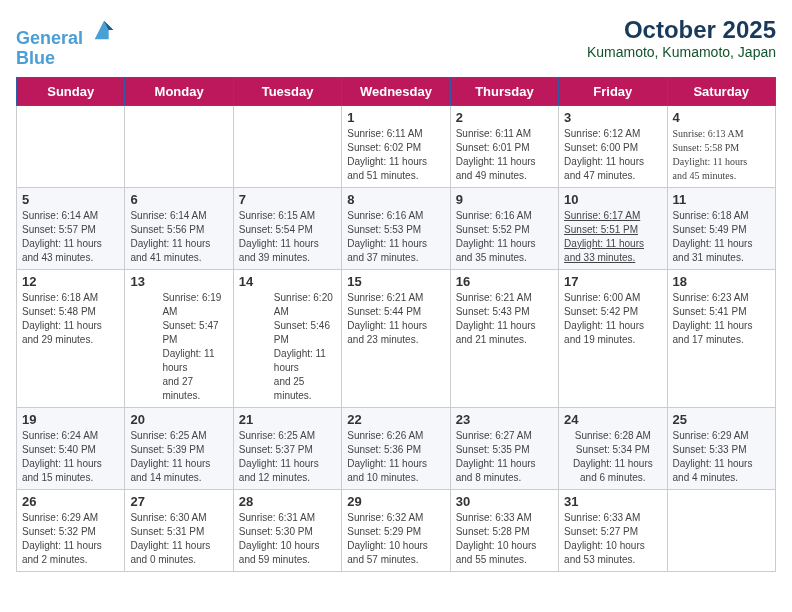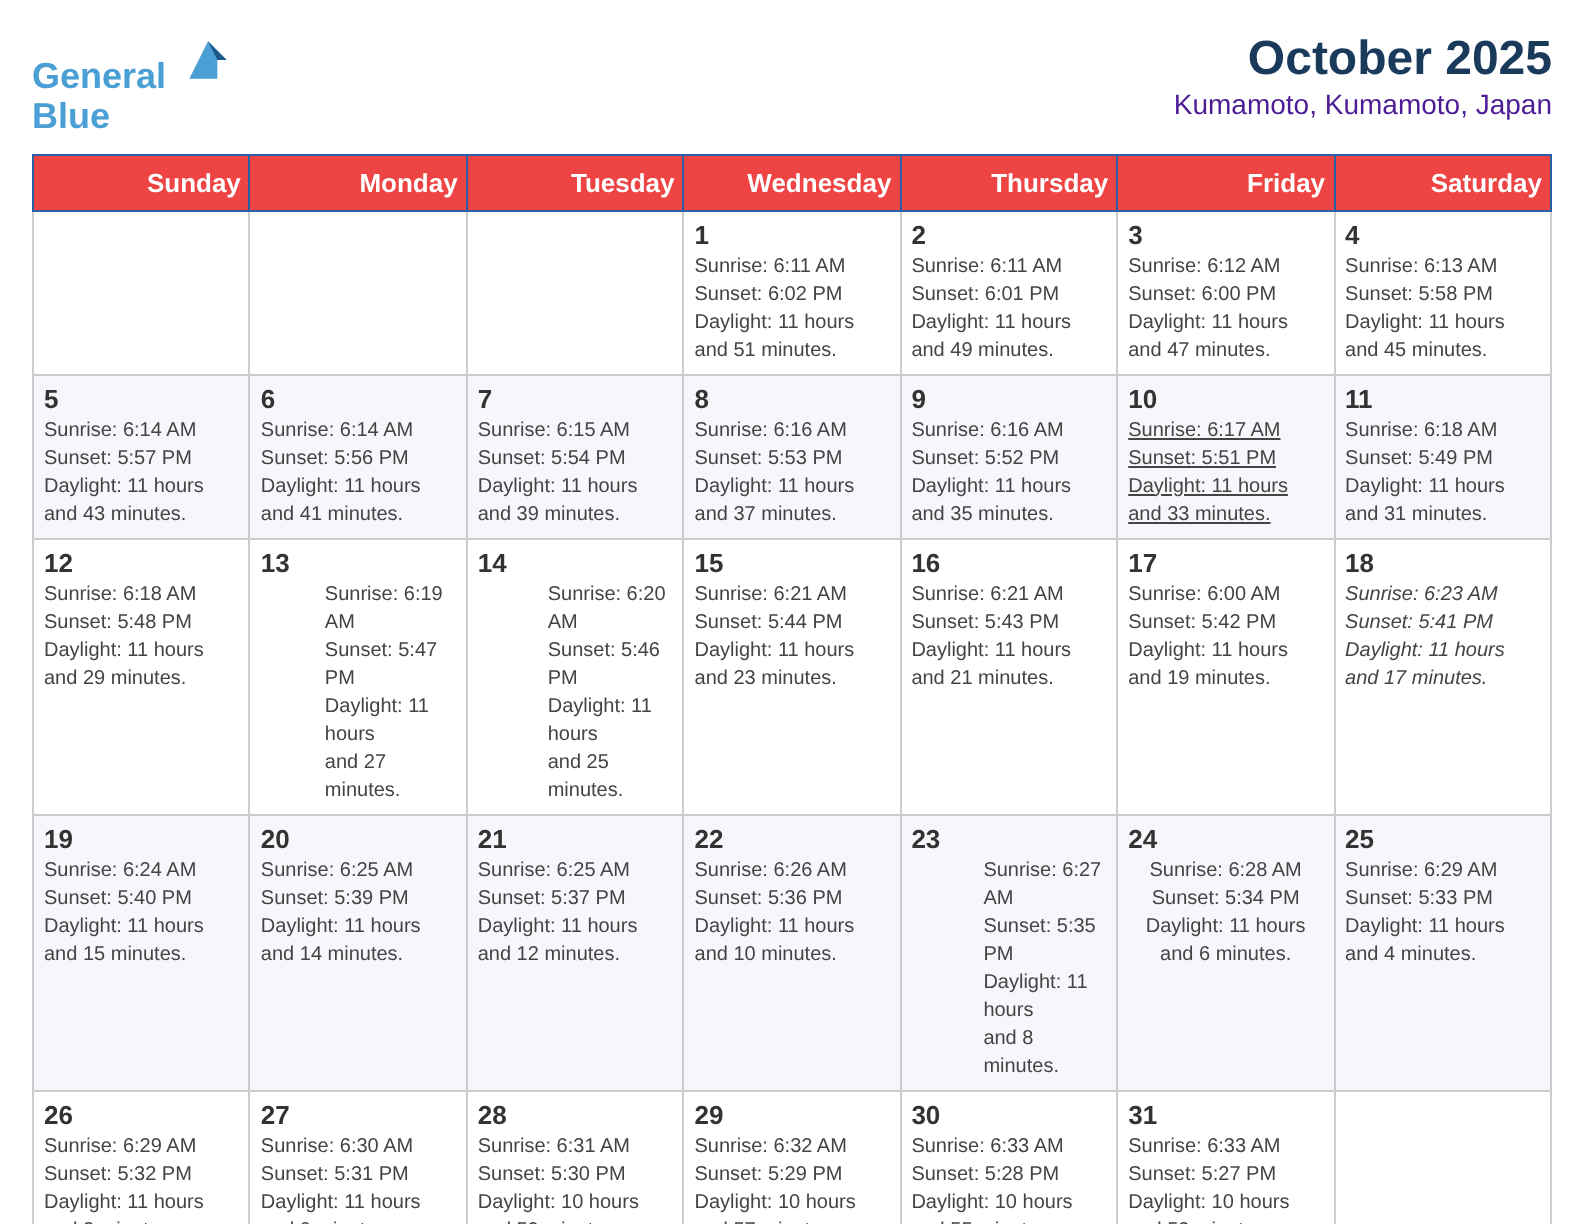--- a/index.html
+++ b/index.html
@@ -37,33 +37,33 @@
     .title-block {
       text-align: right;
     }
     .month-title {
       font-size: 24px;
       color: #1a3a5c;
       font-weight: bold;
     }
     .location {
       font-size: 14px;
-      color: #4c1d95;
+      color: #14532d;
     }
     .calendar {
       width: 100%;
       border-collapse: collapse;
       border: 1px solid #ccc;
     }
     .calendar th {
-      background-color: #ef4444;
+      background-color: #be185d;
       color: #fff;
       padding: 6px 4px;
       font-size: 13px;
-      text-align: right;
+      text-align: center;
       border: 1px solid #2a5fa5;
     }
     .calendar td {
       vertical-align: top;
       padding: 4px 5px;
       border: 1px solid #ccc;
       width: calc(100%/7);
       min-height: 80px;
       font-size: 10.5px;
       color: #333;
@@ -146,21 +146,21 @@
         </td>
         <td>
           <div class="day-num">3</div>
           <div class="day-info" style="white-space: pre-line;">Sunrise: 6:12 AM
 Sunset: 6:00 PM
 Daylight: 11 hours
 and 47 minutes.</div>
         </td>
         <td>
           <div class="day-num">4</div>
-          <div class="day-info" style="white-space: pre-line;">Sunrise: 6:13 AM
+          <div class="day-info" style="white-space: pre-line; font-family: Liberation Serif, serif;">Sunrise: 6:13 AM
 Sunset: 5:58 PM
 Daylight: 11 hours
 and 45 minutes.</div>
         </td>
       </tr>
       <tr>
         <td>
           <div class="day-num">5</div>
           <div class="day-info" style="white-space: pre-line;">Sunrise: 6:14 AM
 Sunset: 5:57 PM
@@ -248,21 +248,21 @@
         </td>
         <td>
           <div class="day-num">17</div>
           <div class="day-info" style="white-space: pre-line;">Sunrise: 6:00 AM
 Sunset: 5:42 PM
 Daylight: 11 hours
 and 19 minutes.</div>
         </td>
         <td>
           <div class="day-num">18</div>
-          <div class="day-info" style="white-space: pre-line; font-style: italic;">Sunrise: 6:23 AM
+          <div class="day-info" style="white-space: pre-line;">Sunrise: 6:23 AM
 Sunset: 5:41 PM
 Daylight: 11 hours
 and 17 minutes.</div>
         </td>
       </tr>
       <tr>
         <td>
           <div class="day-num">19</div>
           <div class="day-info" style="white-space: pre-line;">Sunrise: 6:24 AM
 Sunset: 5:40 PM
@@ -285,21 +285,21 @@
         </td>
         <td>
           <div class="day-num">22</div>
           <div class="day-info" style="white-space: pre-line;">Sunrise: 6:26 AM
 Sunset: 5:36 PM
 Daylight: 11 hours
 and 10 minutes.</div>
         </td>
         <td>
           <div class="day-num">23</div>
-          <div class="day-info" style="white-space: pre-line; margin-left: 36px;">Sunrise: 6:27 AM
+          <div class="day-info" style="white-space: pre-line;">Sunrise: 6:27 AM
 Sunset: 5:35 PM
 Daylight: 11 hours
 and 8 minutes.</div>
         </td>
         <td>
           <div class="day-num">24</div>
           <div class="day-info" style="white-space: pre-line; text-align: center;">Sunrise: 6:28 AM
 Sunset: 5:34 PM
 Daylight: 11 hours
 and 6 minutes.</div>

